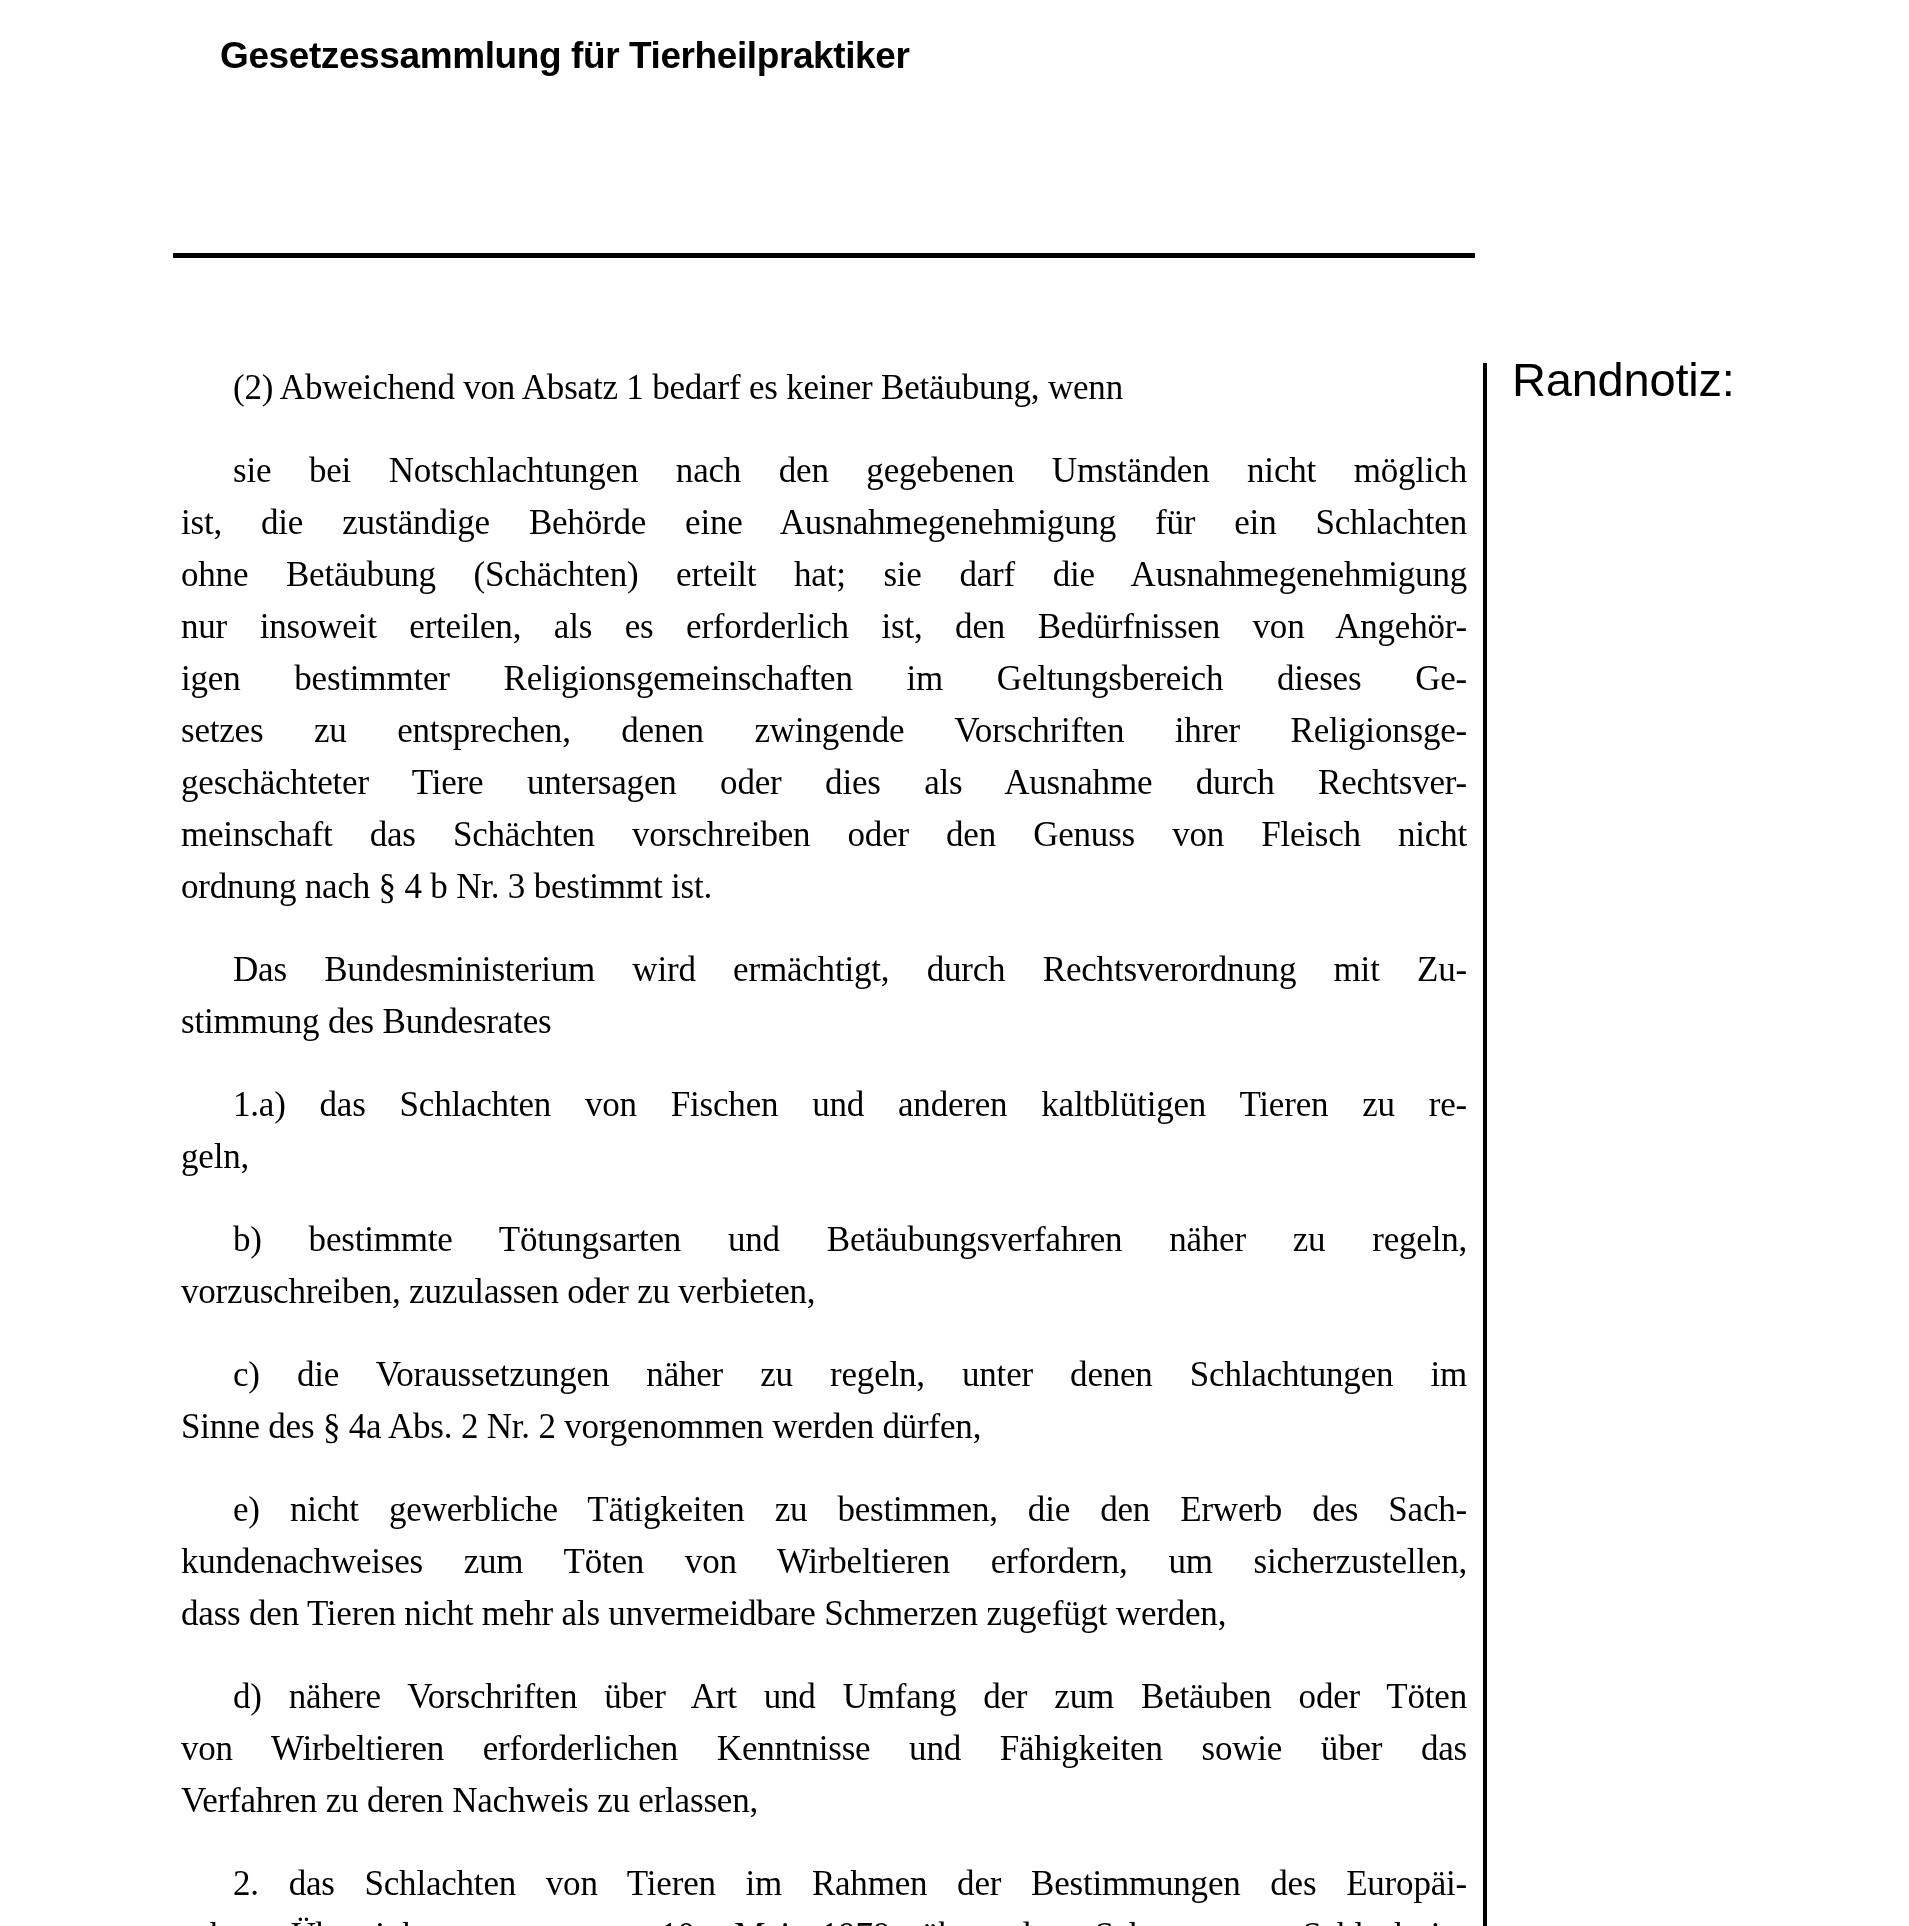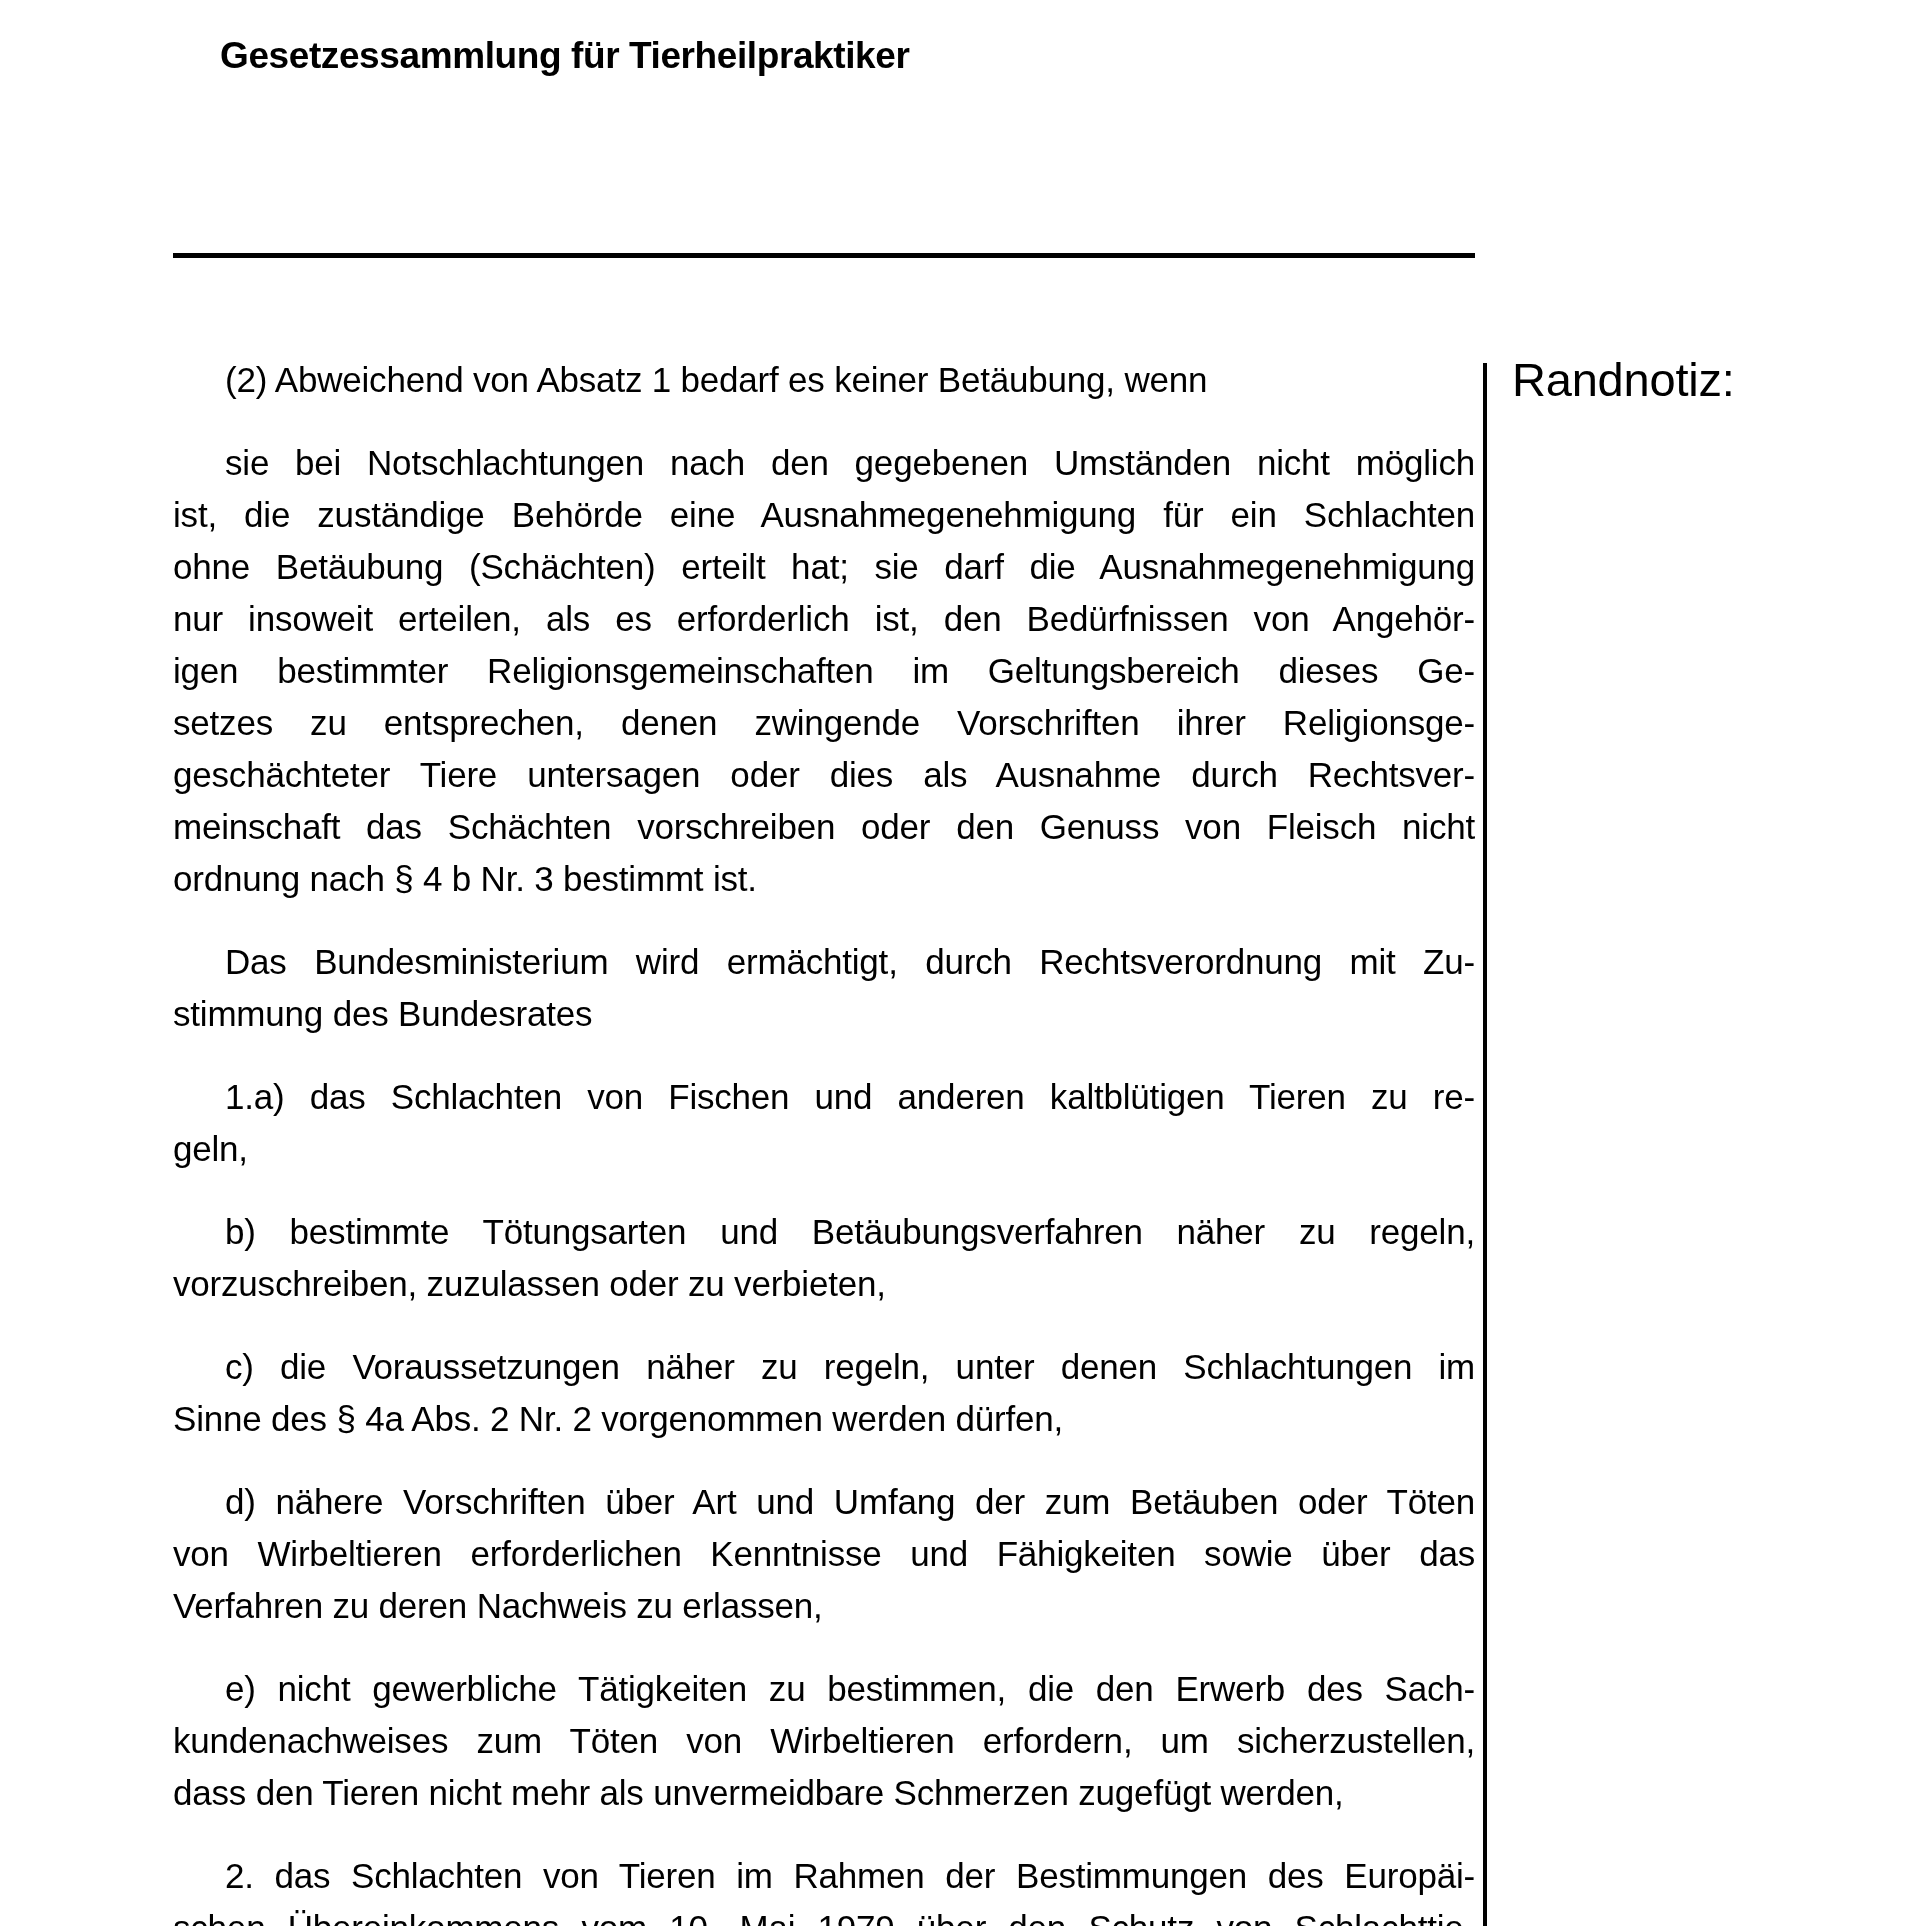--- a/index.html
+++ b/index.html
@@ -37,22 +37,23 @@
   .text-column {
     position: absolute;
     left: 173px;
     top: 354px;
     width: 1302px;
     font-size: 35px;
     line-height: 52px;
     letter-spacing: -0.2px;
   }
   .para {
-    margin: 0;
+    margin: 8px;
     padding: 0;
+    font-family: Liberation Serif, serif;
   }
   .para + .para {
     margin-top: 31px;
   }
   .para .line {
     display: block;
     text-align: justify;
     text-align-last: justify;
     text-justify: inter-word;
     white-space: normal;
@@ -124,28 +125,28 @@
       </p>
       <p class="para">
         <span class="line first">b) bestimmte Tötungsarten und Betäubungsverfahren näher zu regeln,</span>
         <span class="line last">vorzuschreiben, zuzulassen oder zu verbieten,</span>
       </p>
       <p class="para">
         <span class="line first">c) die Voraussetzungen näher zu regeln, unter denen Schlachtungen im</span>
         <span class="line last">Sinne des § 4a Abs. 2 Nr. 2 vorgenommen werden dürfen,</span>
       </p>
       <p class="para">
+        <span class="line first">e) nicht gewerbliche Tätigkeiten zu bestimmen, die den Erwerb des Sach-</span>
+        <span class="line">kundenachweises zum Töten von Wirbeltieren erfordern, um sicherzustellen,</span>
+        <span class="line last">dass den Tieren nicht mehr als unvermeidbare Schmerzen zugefügt werden,</span>
+      </p>
+      <p class="para">
         <span class="line first">d) nähere Vorschriften über Art und Umfang der zum Betäuben oder Töten</span>
         <span class="line">von Wirbeltieren erforderlichen Kenntnisse und Fähigkeiten sowie über das</span>
         <span class="line last">Verfahren zu deren Nachweis zu erlassen,</span>
-      </p>
-      <p class="para">
-        <span class="line first">e) nicht gewerbliche Tätigkeiten zu bestimmen, die den Erwerb des Sach-</span>
-        <span class="line">kundenachweises zum Töten von Wirbeltieren erfordern, um sicherzustellen,</span>
-        <span class="line last">dass den Tieren nicht mehr als unvermeidbare Schmerzen zugefügt werden,</span>
       </p>
       <p class="para">
         <span class="line first">2. das Schlachten von Tieren im Rahmen der Bestimmungen des Europäi-</span>
         <span class="line">schen Übereinkommens vom 10. Mai 1979 über den Schutz von Schlachttie-</span>
       </p>
     </div>
 
   <div class="margin-divider"></div>
 
   <div class="margin-note">Randnotiz:</div>

